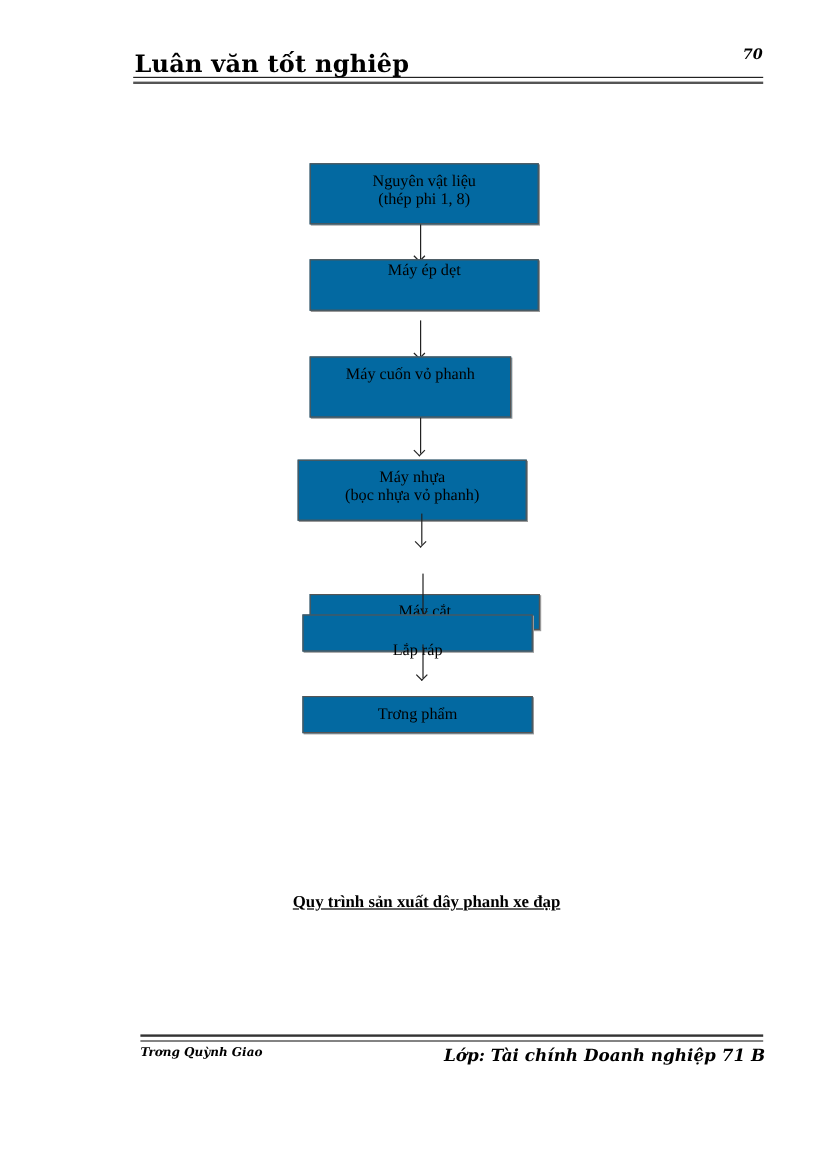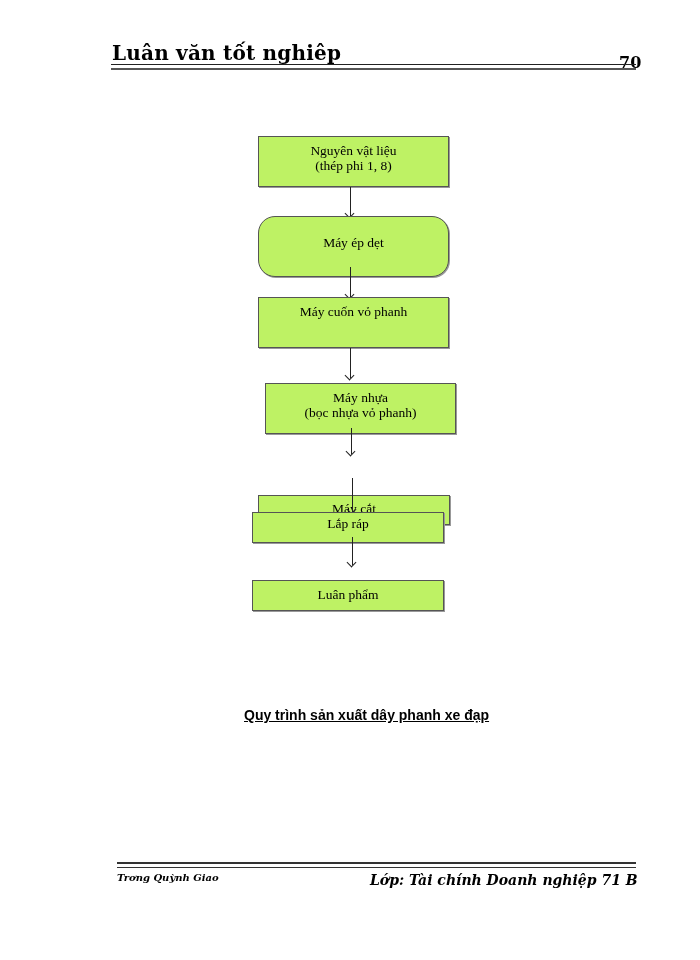--- a/index.html
+++ b/index.html
@@ -1,31 +1,31 @@
 <!DOCTYPE html>
 <html><head>
 <meta charset="utf-8">
 <style>
   html, body { margin:0; padding:0; background:#fff; }
   body { width:700px; height:960px; position:relative; overflow:hidden;
          font-family:"Liberation Serif", serif; color:#000; }
   .hdr-title { position:absolute; left:112px; top:41px; font-size:20px; font-weight:bold;
                font-family:"DejaVu Serif", serif; letter-spacing:0.2px; }
-  .hdr-page { position:absolute; left:619px; top:53px; font-size:16px; font-weight:bold; 
+  .hdr-page { position:absolute; left:619px; top:38px; font-size:12px; font-weight:bold; font-style:italic;
               font-family:"DejaVu Serif", serif; }
   .hdr-rule { position:absolute; left:111px; top:64px; width:525px; height:3px;
               border-top:1px solid #222; border-bottom:2px solid #555; }
   .box { position:absolute; border:1px solid #555; box-shadow:1px 1px 0 #999;
-         background:#bef264; text-align:center; font-size:13.5px; line-height:15px; box-sizing:border-box; }
+         background:#0369a1; text-align:center; font-size:13.5px; line-height:15px; box-sizing:border-box; }
   .box span { display:block; }
   .arrow { position:absolute; width:1px; background:#222; }
   .arrow::after { content:""; position:absolute; left:-4px; bottom:-1px; width:6px; height:6px;
                   border-right:1px solid #222; border-bottom:1px solid #222; transform:rotate(45deg); transform-origin:center; }
-  .caption { position:absolute; left:244px; top:707px; font-size:14px; font-weight:bold;
-             text-decoration:underline; font-family:Liberation Sans, sans-serif; }
+  .caption { position:absolute; left:244px; top:745px; font-size:14px; font-weight:bold;
+             text-decoration:underline; font-family:Liberation Serif, serif; }
   .ftr-rule { position:absolute; left:117px; top:862px; width:519px; height:3px;
               border-top:2px solid #333; border-bottom:1px solid #333; }
   .ftr-left { position:absolute; left:117px; top:872px; font-size:10px; font-style:italic; font-weight:bold;
               font-family:"DejaVu Serif", serif; }
   .ftr-right { position:absolute; left:370px; top:872px; font-size:14px; font-style:italic; font-weight:bold;
                font-family:"DejaVu Serif", serif; }
 </style>
 </head>
 <body>
 
@@ -33,48 +33,48 @@
 <div class="hdr-page">70</div>
 <div class="hdr-rule"></div>
 
 <div>
   <div class="box" style="left:258px;top:136px;width:191px;height:51px;padding-top:6px;">
     <span>Nguyên vật liệu</span>
     <span>(thép phi 1, 8)</span>
   </div>
   <div class="arrow" style="left:350px;top:187px;height:29px;"></div>
 
-  <div class="box" style="left:258px;top:216px;width:191px;height:61px;padding-top:18px;border-radius:17px;">
+  <div class="box" style="left:258px;top:216px;width:191px;height:43px;padding-top:0;">
     <span>Máy ép dẹt</span>
   </div>
   <div class="arrow" style="left:350px;top:267px;height:30px;"></div>
 
-  <div class="box" style="left:258px;top:297px;width:191px;height:51px;padding-top:6px;">
+  <div class="box" style="left:258px;top:297px;width:168px;height:51px;padding-top:6px;">
     <span>Máy cuốn vỏ phanh</span>
   </div>
   <div class="arrow" style="left:350px;top:348px;height:30px;"></div>
 
-  <div class="box" style="left:265px;top:383px;width:191px;height:51px;padding-top:6px;">
+  <div class="box" style="left:248px;top:383px;width:191px;height:51px;padding-top:6px;">
     <span>Máy nhựa</span>
     <span>(bọc nhựa vỏ phanh)</span>
   </div>
   <div class="arrow" style="left:351px;top:428px;height:26px;"></div>
 
   <div class="box" style="left:258px;top:460px;width:192px;height:30px;padding-top:5px;margin-top:35px;">
     <span>Máy cắt</span>
   </div>
   <div class="arrow" style="left:352px;top:478px;height:34px;"></div>
 
-  <div class="box" style="left:252px;top:512px;width:192px;height:31px;padding-top:3px;">
+  <div class="box" style="left:252px;top:512px;width:192px;height:31px;padding-top:21px;">
     <span>Lắp ráp</span>
   </div>
   <div class="arrow" style="left:352px;top:537px;height:28px;"></div>
 
   <div class="box" style="left:252px;top:580px;width:192px;height:31px;padding-top:6px;">
-    <span>Luân phẩm</span>
+    <span>Trơng phẩm</span>
   </div>
 </div>
 
 <div class="caption">Quy trình sản xuất dây phanh xe đạp</div>
 
 <div class="ftr-rule"></div>
 <div class="ftr-left">Trơng  Quỳnh Giao</div>
 <div class="ftr-right">Lớp: Tài chính Doanh nghiệp 71 B</div>
 
 </body></html>

